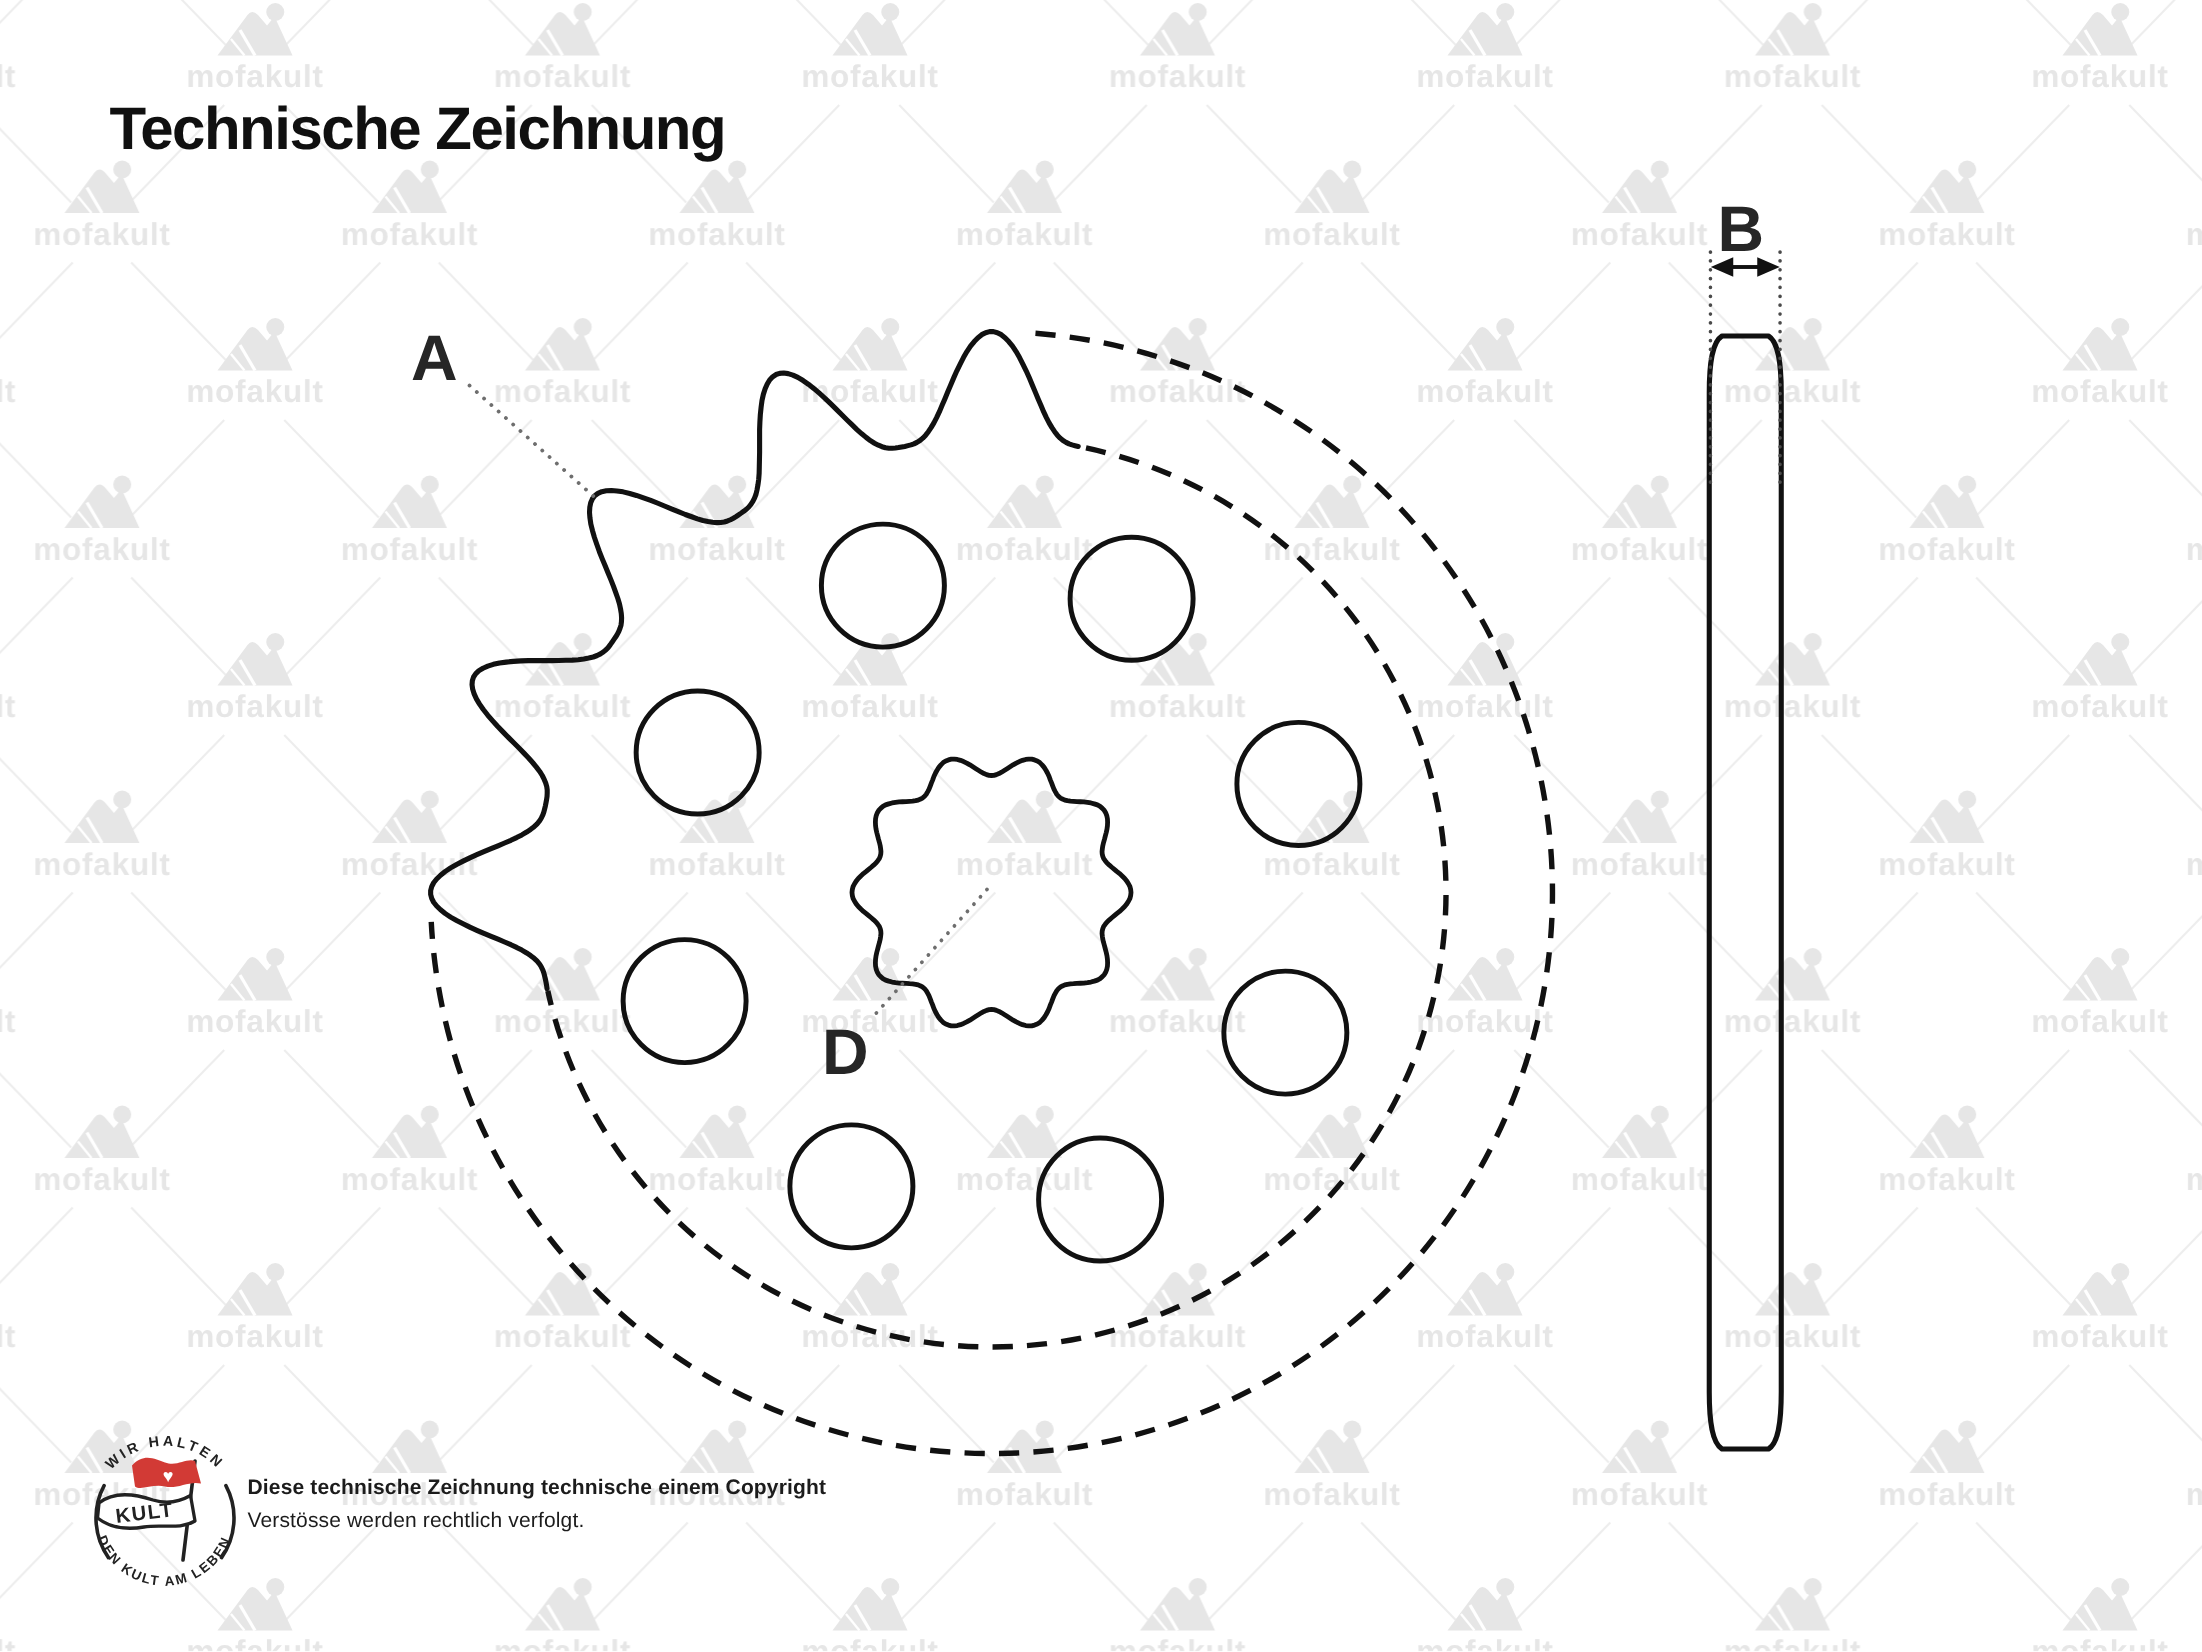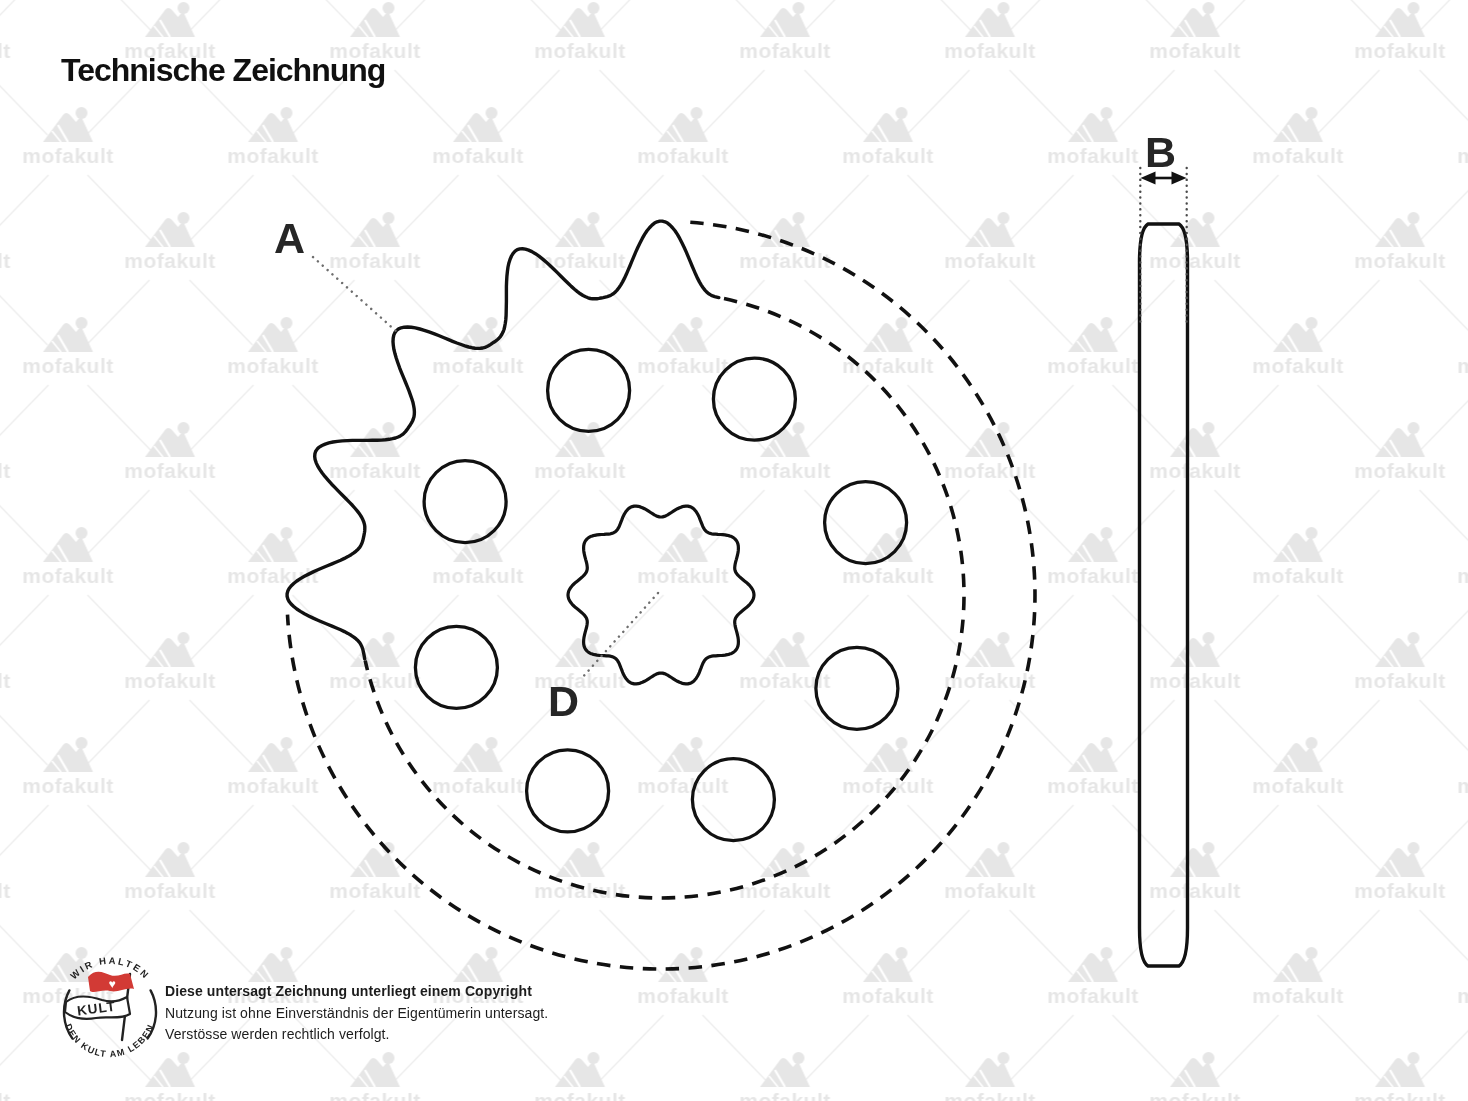--- a/index.html
+++ b/index.html
@@ -3,22 +3,22 @@
 <meta charset="utf-8">
 <style>
   html,body{margin:0;padding:0;background:#ffffff;}
   #page{
     position:relative;width:1468px;height:1101px;overflow:hidden;
     background:#ffffff;font-family:"Liberation Sans",sans-serif;
   }
   #watermark-layer{position:absolute;left:0;top:0;z-index:0;}
   #drawing-layer{position:absolute;left:0;top:0;z-index:1;}
   #page-title{
-    position:absolute;left:61px;top:52px;z-index:2;margin:0;
-    font-size:32px;font-weight:700;letter-spacing:-1px;color:#101010;
+    position:absolute;left:61px;top:52px;z-index:2;margin:12px;
+    font-size:40px;font-weight:700;letter-spacing:-1px;color:#101010;
   }
   .dim-label{
     font-family:"Liberation Sans",sans-serif;font-size:43px;font-weight:700;fill:#262626;
   }
   #badge{position:absolute;left:50px;top:952px;z-index:2;}
   #copyright{
     position:absolute;left:165px;top:981px;z-index:2;
     font-size:14px;line-height:21.6px;color:#1c1c1c;letter-spacing:0.1px;
   }
   #copyright .b{font-weight:700;}
@@ -120,18 +120,17 @@
       <textPath href="#bp-bot" startOffset="50%" text-anchor="middle">DEN KULT AM LEBEN</textPath>
     </text>
     <path d="M80,22 L72,88" stroke="#222222" stroke-width="2.4" stroke-linecap="round" fill="none"></path>
     <path id="badge-flag" d="M38,25 C46,16 54,21 60,23 C68,26 74,20 80,22 L84,37 C76,35 68,41 60,39 C52,37 44,42 40,39 Z" fill="#d23a35"></path>
     <text x="62" y="36" text-anchor="middle" font-size="12" fill="#ffffff">♥</text>
     <path d="M16,50 C26,42 40,44 52,48 C62,51 70,49 77,45 L80,62 C70,68 58,64 46,66 C34,68 24,67 15,60 Z" fill="#ffffff" stroke="#222222" stroke-width="2.2" stroke-linejoin="round"></path>
     <text class="badge-kult" x="47" y="61" text-anchor="middle" transform="rotate(-7 47 61)">KULT</text>
   </svg>
 
   <div id="copyright">
-    <div><span class="b">Diese untersagt Zeichnung unterliegt einem Copyright</span><span></span></div>
-    <div><span class="b"></span><span>Nutzung ist ohne Einverständnis der Eigentümerin untersagt.</span></div>
+    <div><span class="b">Diese technische Zeichnung technische einem Copyright</span><span></span></div>
     <div><span class="b"></span><span>Verstösse werden rechtlich verfolgt.</span></div>
   </div>
 
 </div>
 
 </body></html>

